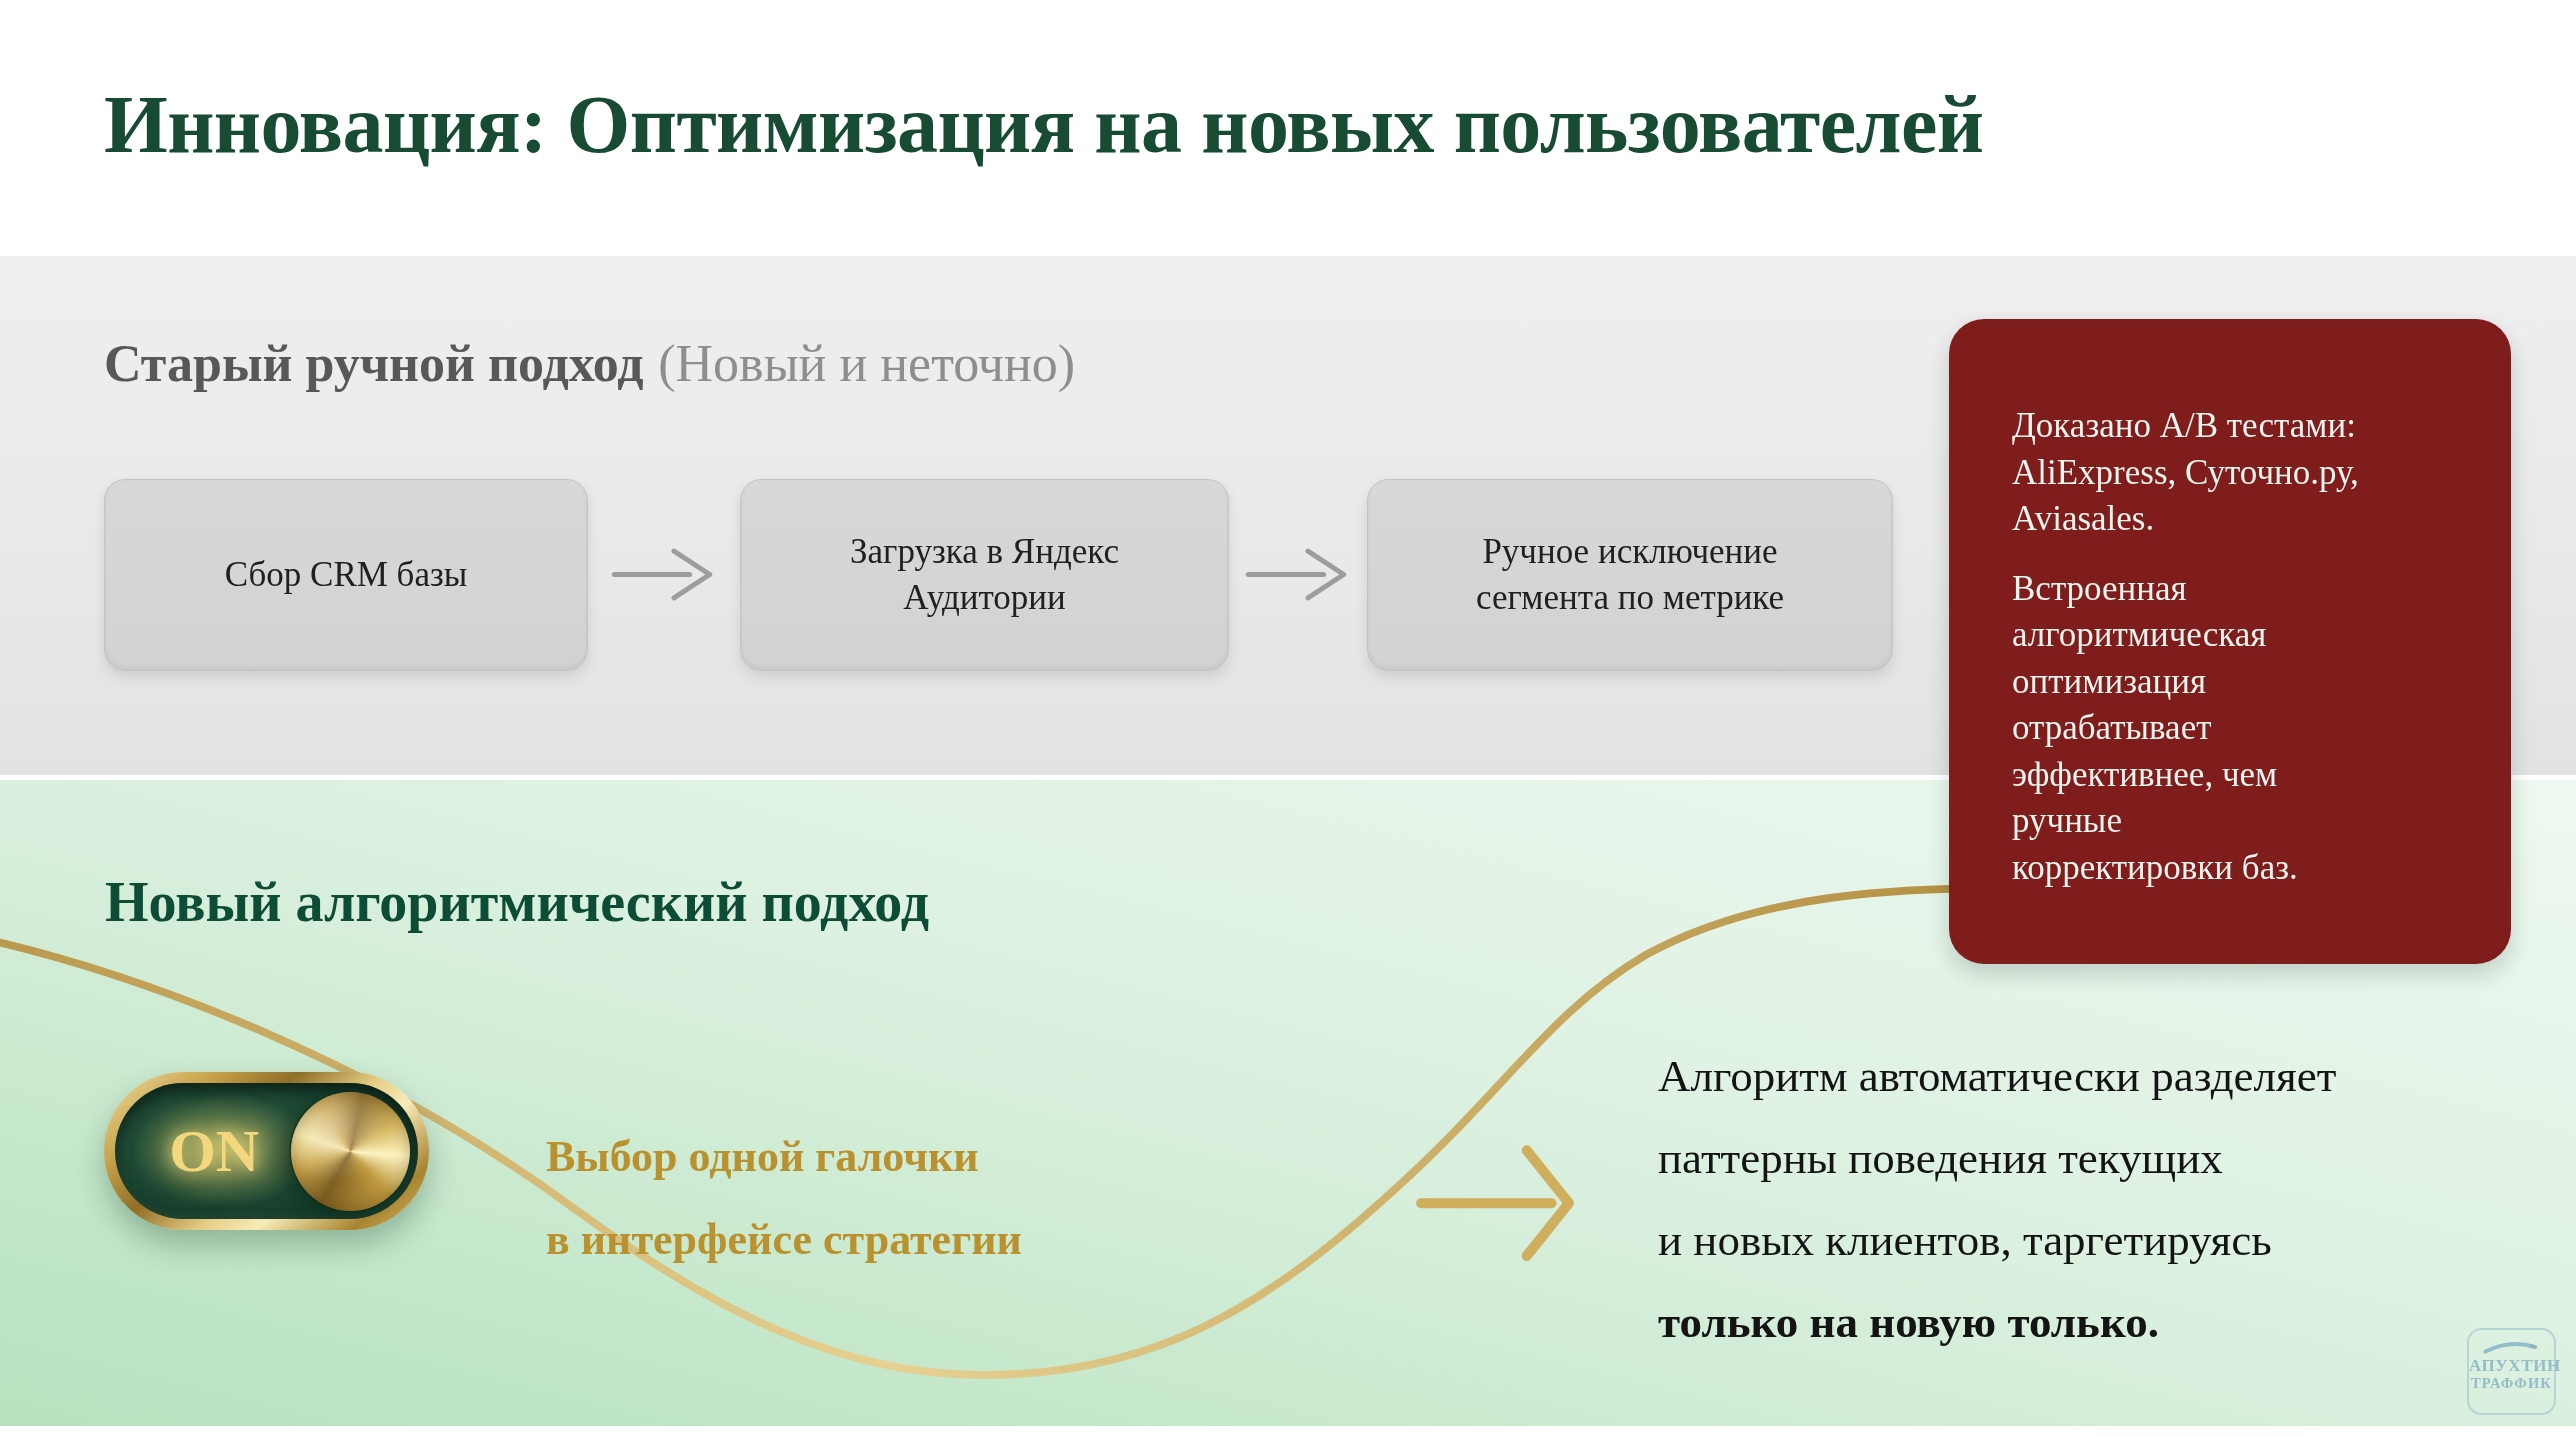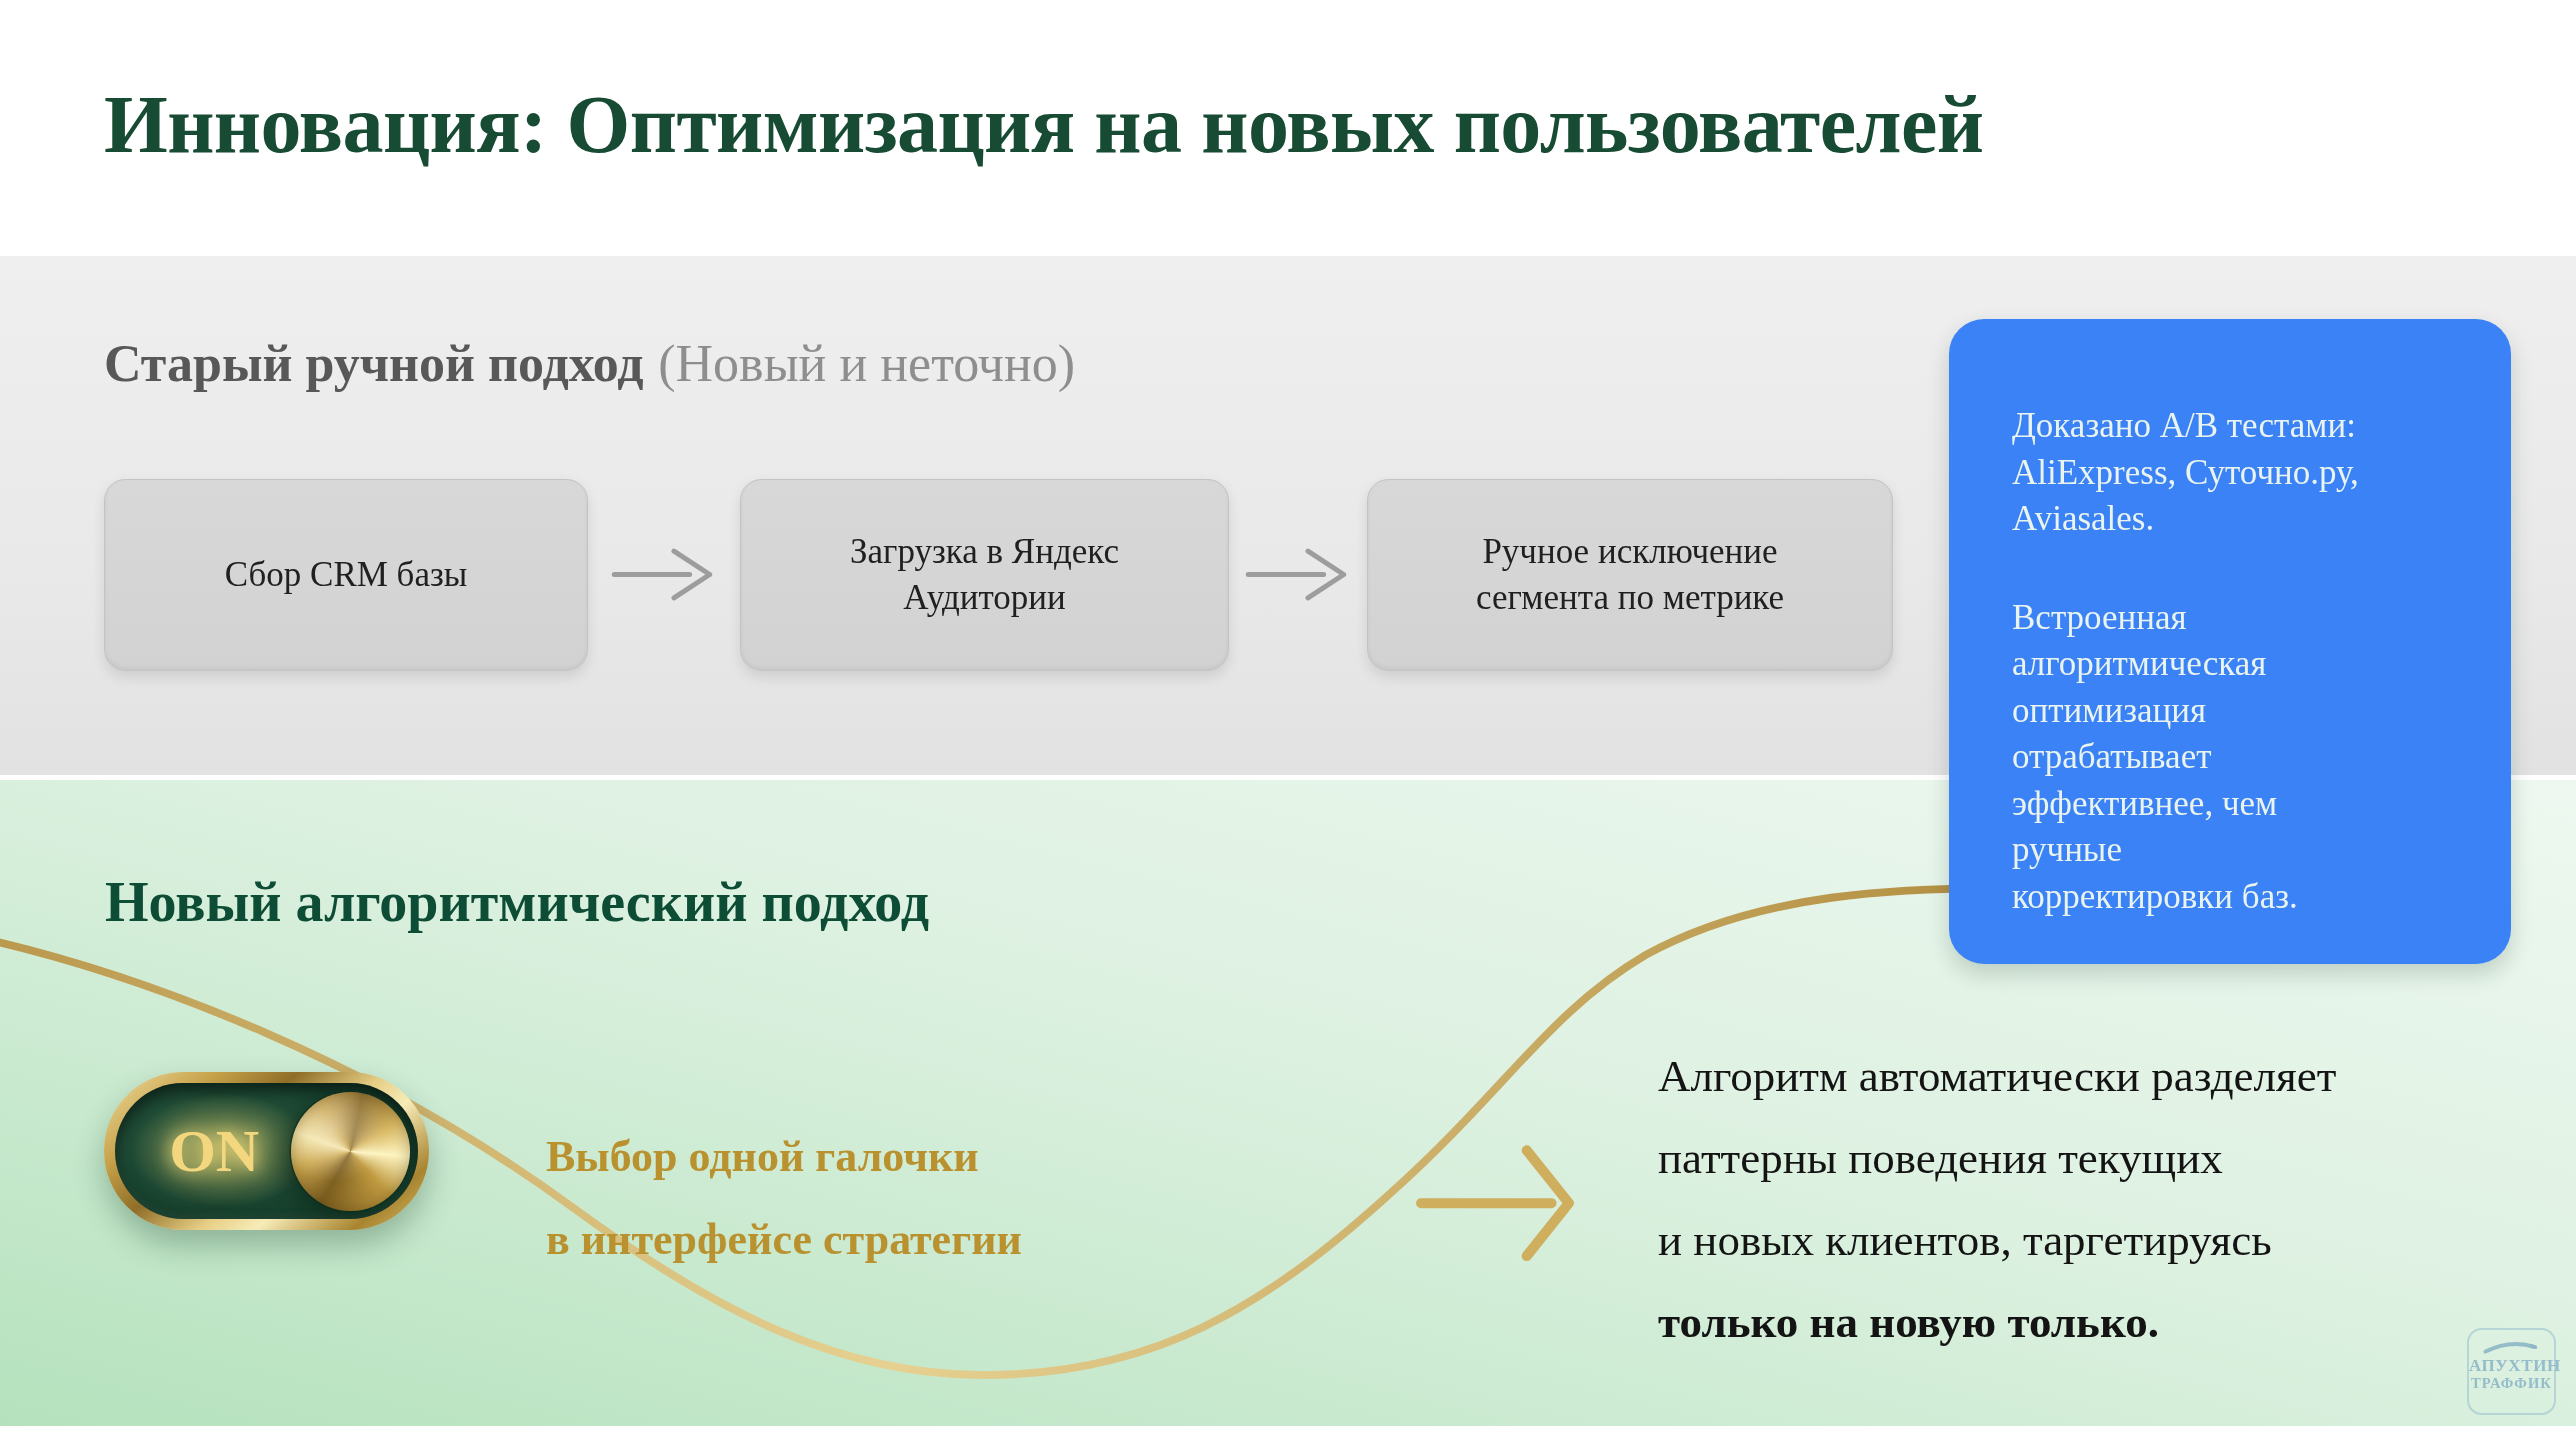--- a/index.html
+++ b/index.html
@@ -42,27 +42,27 @@
     z-index:2;box-sizing:border-box;padding:0 17px;
   }
   .step-1{left:104px;width:484px;}
   .step-2{left:740px;width:489px;}
   .step-3{left:1367px;width:526px;}
   .flow-arrow{position:absolute;z-index:2;}
 
   
   .callout{
     position:absolute;left:1949px;top:319px;width:562px;height:645px;
-    background:#3b82f6;border-radius:35px;
+    background:#7f1d1d;border-radius:35px;
     box-shadow:0 10px 22.5px rgba(10,40,28,0.18);
     box-sizing:border-box;padding:84px 56px 0 63px;
     color:#eaf4ee;font-size:35px;line-height:1.33;
     z-index:3;
   }
-  .callout .para-2{margin-top:52px;}
+  .callout .para-2{margin-top:23px;}
 
   
   .band-green{
     position:absolute;left:0;top:780px;width:2576px;height:646px;
     background:linear-gradient(to bottom left,#eef8f0 0%,#ddf1e1 45%,#b5e2bd 100%);
     z-index:0;
   }
   .divider{
     position:absolute;left:0;top:775px;width:2576px;height:4.5px;
     background:#ffffff;z-index:1;

